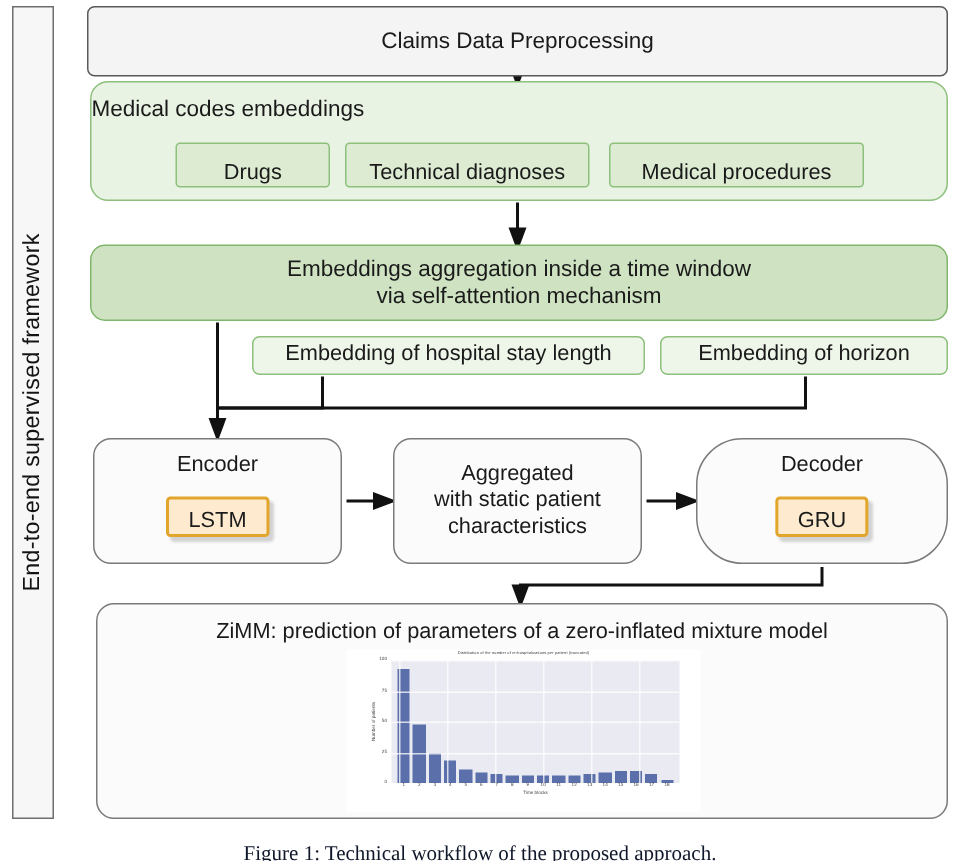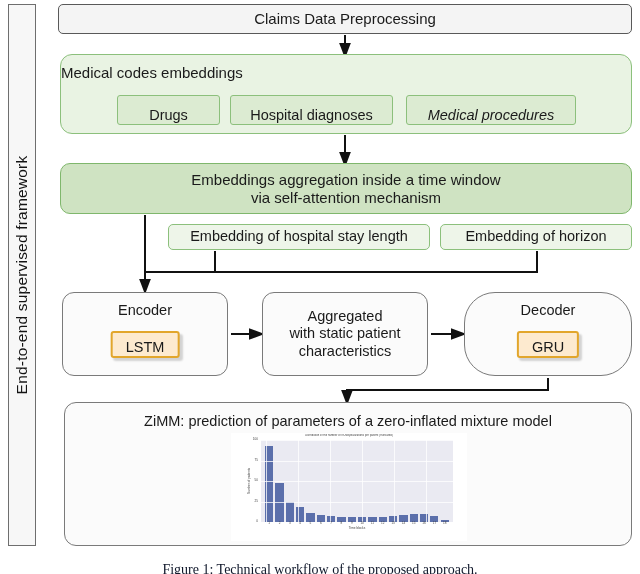--- a/index.html
+++ b/index.html
@@ -78,35 +78,35 @@
     border-radius: 5px;
   }
   .box-orange {
     background: #fdeacf;
     border: 2px solid #e2a62c;
     border-radius: 3px;
     box-shadow: 3px 3px 2px rgba(0,0,0,0.16);
   }
 
   
-  #claims-box      { left: 58px;  top: 4px;   width: 574px; height: 30px;  font-size: 15px; }
+  #claims-box      { left: 58px;  top: 4px;   width: 574px; height: 47px;  font-size: 15px; }
 
   #embed-group     { left: 60px;  top: 54px;  width: 572px; height: 80px;  display: block; }
   #embed-group-title {
     position: absolute; left: 0; right: 0; top: 9px;
     text-align: left; font-size: 15px;
   }
   .chip {
     position: absolute; top: 40px; height: 30px;
     display: flex; align-items: flex-end; justify-content: center;
     font-size: 14.5px; box-sizing: border-box;
   }
   #chip-drugs      { left: 56px;  width: 103px; }
   #chip-diagnoses  { left: 169px; width: 163px; }
-  #chip-procedures { left: 345px; width: 170px; font-style: italic; }
+  #chip-procedures { left: 345px; width: 170px; }
 
   #agg-box         { left: 60px;  top: 163px; width: 572px; height: 51px; font-size: 15px; }
   #agg-box span    { display: block; }
 
   #stay-box        { left: 168px; top: 224px; width: 262px; height: 26px; font-size: 14.5px; }
   #horizon-box     { left: 440px; top: 224px; width: 192px; height: 26px; font-size: 14.5px; }
 
   #encoder-box     { left: 62px;  top: 292px; width: 166px; height: 84px; display: block; }
   #mid-box         { left: 262px; top: 292px; width: 166px; height: 84px; font-size: 14.5px; }
   #decoder-box     { left: 464px; top: 292px; width: 168px; height: 84px; display: block; border-radius: 31px; }
@@ -254,21 +254,21 @@
   <div id="claims-box" class="box box-gray">
     <span>Claims Data Preprocessing</span>
   </div>
 
   <div id="embed-group" class="box box-green-pale">
     <div id="embed-group-title">Medical codes embeddings</div>
     <div id="chip-drugs" class="chip box-green-chip">
       <span>Drugs</span>
     </div>
     <div id="chip-diagnoses" class="chip box-green-chip">
-      <span>Hospital diagnoses</span>
+      <span>Technical diagnoses</span>
     </div>
     <div id="chip-procedures" class="chip box-green-chip">
       <span>Medical procedures</span>
     </div>
   </div>
 
   <div id="agg-box" class="box box-green-mid">
     <div>
       <span>Embeddings aggregation inside a time window</span>
       <span>via self-attention mechanism</span>

